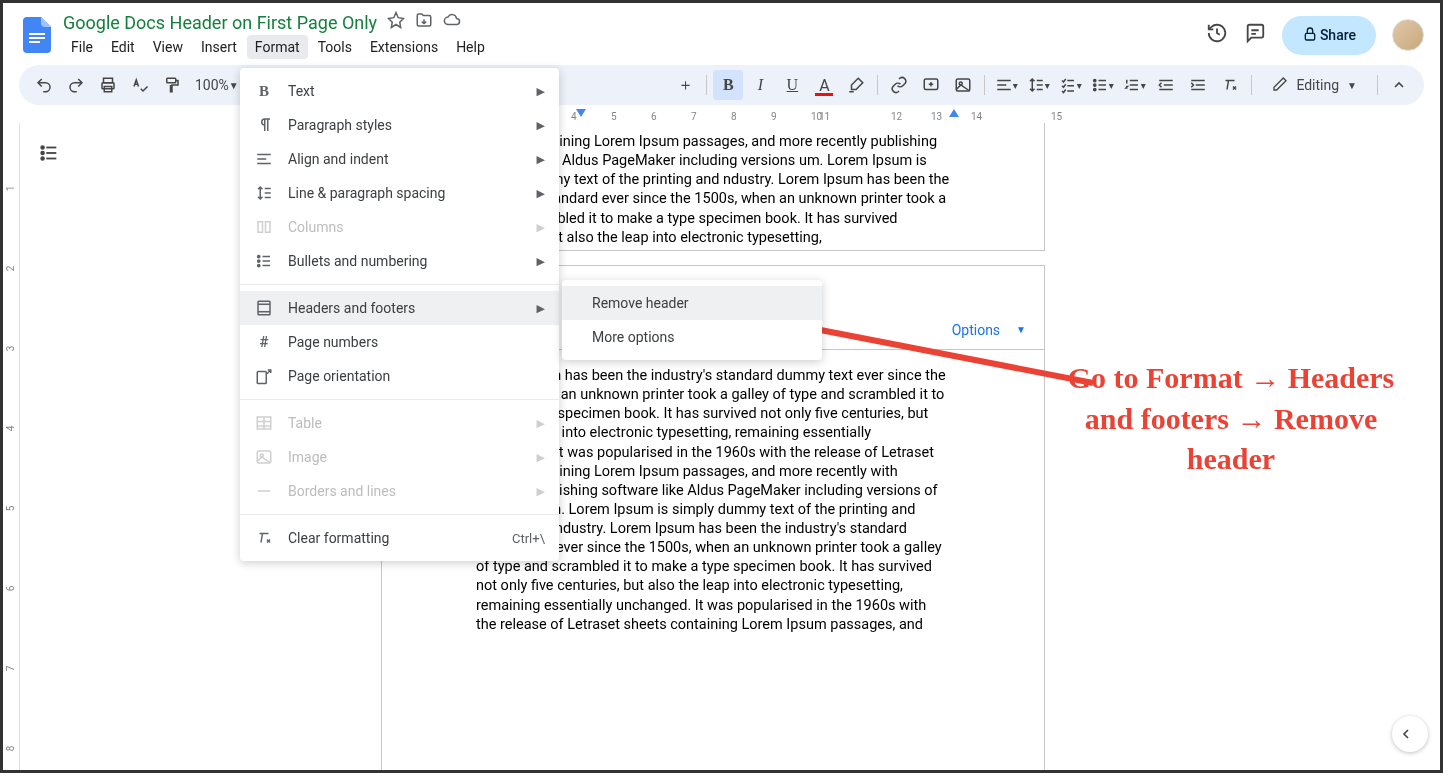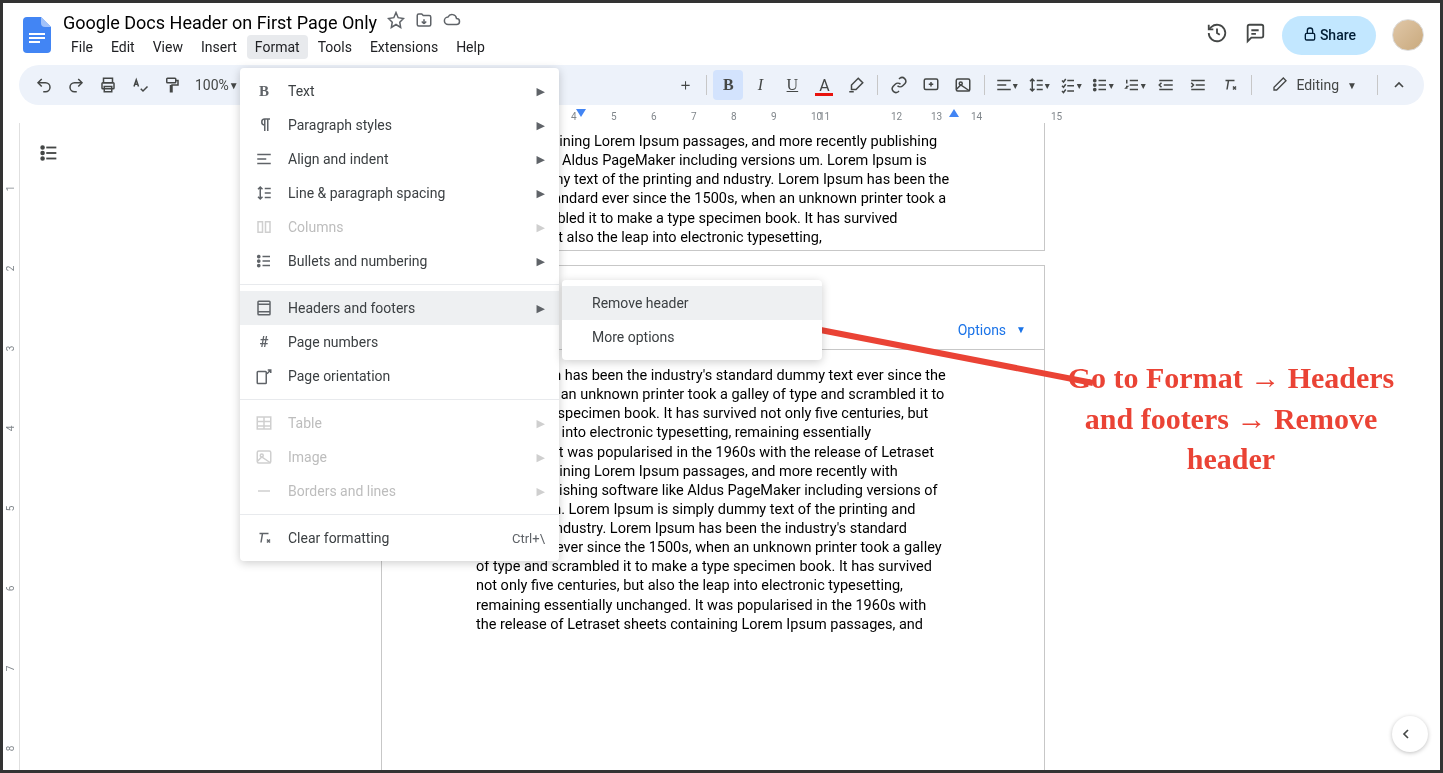--- a/index.html
+++ b/index.html
@@ -4,21 +4,21 @@
 <style>
 * { margin: 0; padding: 0; box-sizing: border-box; font-family: "Google Sans", Roboto, Arial, sans-serif; }
 body { background: #fff; width: 1443px; height: 773px; overflow: hidden; position: relative; border: 3px solid #333; }
 
 
 .titlebar { display: flex; align-items: center; padding: 6px 16px 0 16px; height: 58px; }
 .docs-logo { width: 36px; height: 36px; margin-right: 8px; display: flex; align-items: center; justify-content: center; }
 .docs-logo svg { width: 28px; height: 36px; }
 .title-block { flex: 1; }
 .doc-title-row { display: flex; align-items: center; gap: 10px; }
-.doc-title { font-size: 18px; color: #000000; }
+.doc-title { font-size: 18px; color: #15803d; }
 .title-icon { color: #5f6368; cursor: pointer; }
 .menubar { display: flex; gap: 2px; margin-top: 2px; }
 .menubar-item { font-size: 14px; color: #202124; padding: 4px 8px; border-radius: 4px; cursor: pointer; }
 .menubar-item.active { background: #e8eaed; }
 .title-right { display: flex; align-items: center; gap: 16px; }
 .hist-icon, .comment-icon { color: #444746; cursor: pointer; }
 .share-btn { display: flex; align-items: center; gap: 2px; background: #c2e7ff; padding: 10px 20px; border-radius: 40px; font-size: 14px; font-weight: 500; color: #001d35; cursor: pointer; }
 .avatar { width: 32px; height: 32px; border-radius: 50%; background: linear-gradient(135deg,#e0c7a8,#c9a97d); border: 1px solid #ddd; }
 
 
@@ -48,21 +48,21 @@
 
 .canvas { position: absolute; left: 378px; top: 0; width: 664px; }
 .page { width: 664px; background: #fff; border: 1px solid #c7c7c7; position: relative; font-family: Arial, sans-serif; font-size: 14.5px; color: #000; line-height: 1.32; }
 .page1 { height: 226px; padding: 0 94px 40px 94px; overflow: hidden; margin-top: -98px; }
 .page1 .bodytext { padding-top: 106px; }
 .pagegap { height: 14px; }
 .page2 { min-height: 560px; }
 .header-area { border-bottom: 1px solid #c7c7c7; padding: 38px 94px 12px 94px; position: relative; background: #fff; }
 .header-area .header-text { text-align: center; font-size: 25px; font-family: Arial, sans-serif; color: #000; }
 .header-area .cursor { display: inline-block; width: 0; border-left: 1.5px solid #000; height: 26px; vertical-align: -5px; }
-.options-link { position: absolute; right: 18px; bottom: 10px; color: #1a73e8; font-size: 14px; display: flex; align-items: center; gap: 10px; cursor: pointer; }
+.options-link { position: absolute; right: 18px; bottom: 10px; color: #1a73e8; font-size: 14px; display: flex; align-items: center; gap: 16px; cursor: pointer; }
 .page2 .bodytext { padding: 16px 94px 40px 94px; }
 
 
 .dropdown { position: absolute; left: 237px; top: 65px; width: 319px; background: #fff; box-shadow: 0 2px 10px rgba(0,0,0,.2); border-radius: 4px; padding: 6px 0; z-index: 50; }
 .dd-item { display: flex; align-items: center; padding: 7px 14px; font-size: 14px; color: #3c4043; cursor: pointer; gap: 14px; position: relative; }
 .dd-item.disabled { color: #bdbdbd; }
 .dd-item.hover { background: #eef0f2; }
 .dd-icon { width: 20px; height: 20px; display: flex; align-items: center; justify-content: center; color: #5f6368; }
 .dd-item.disabled .dd-icon { color: #cfcfcf; }
 .dd-label { flex: 1; }

